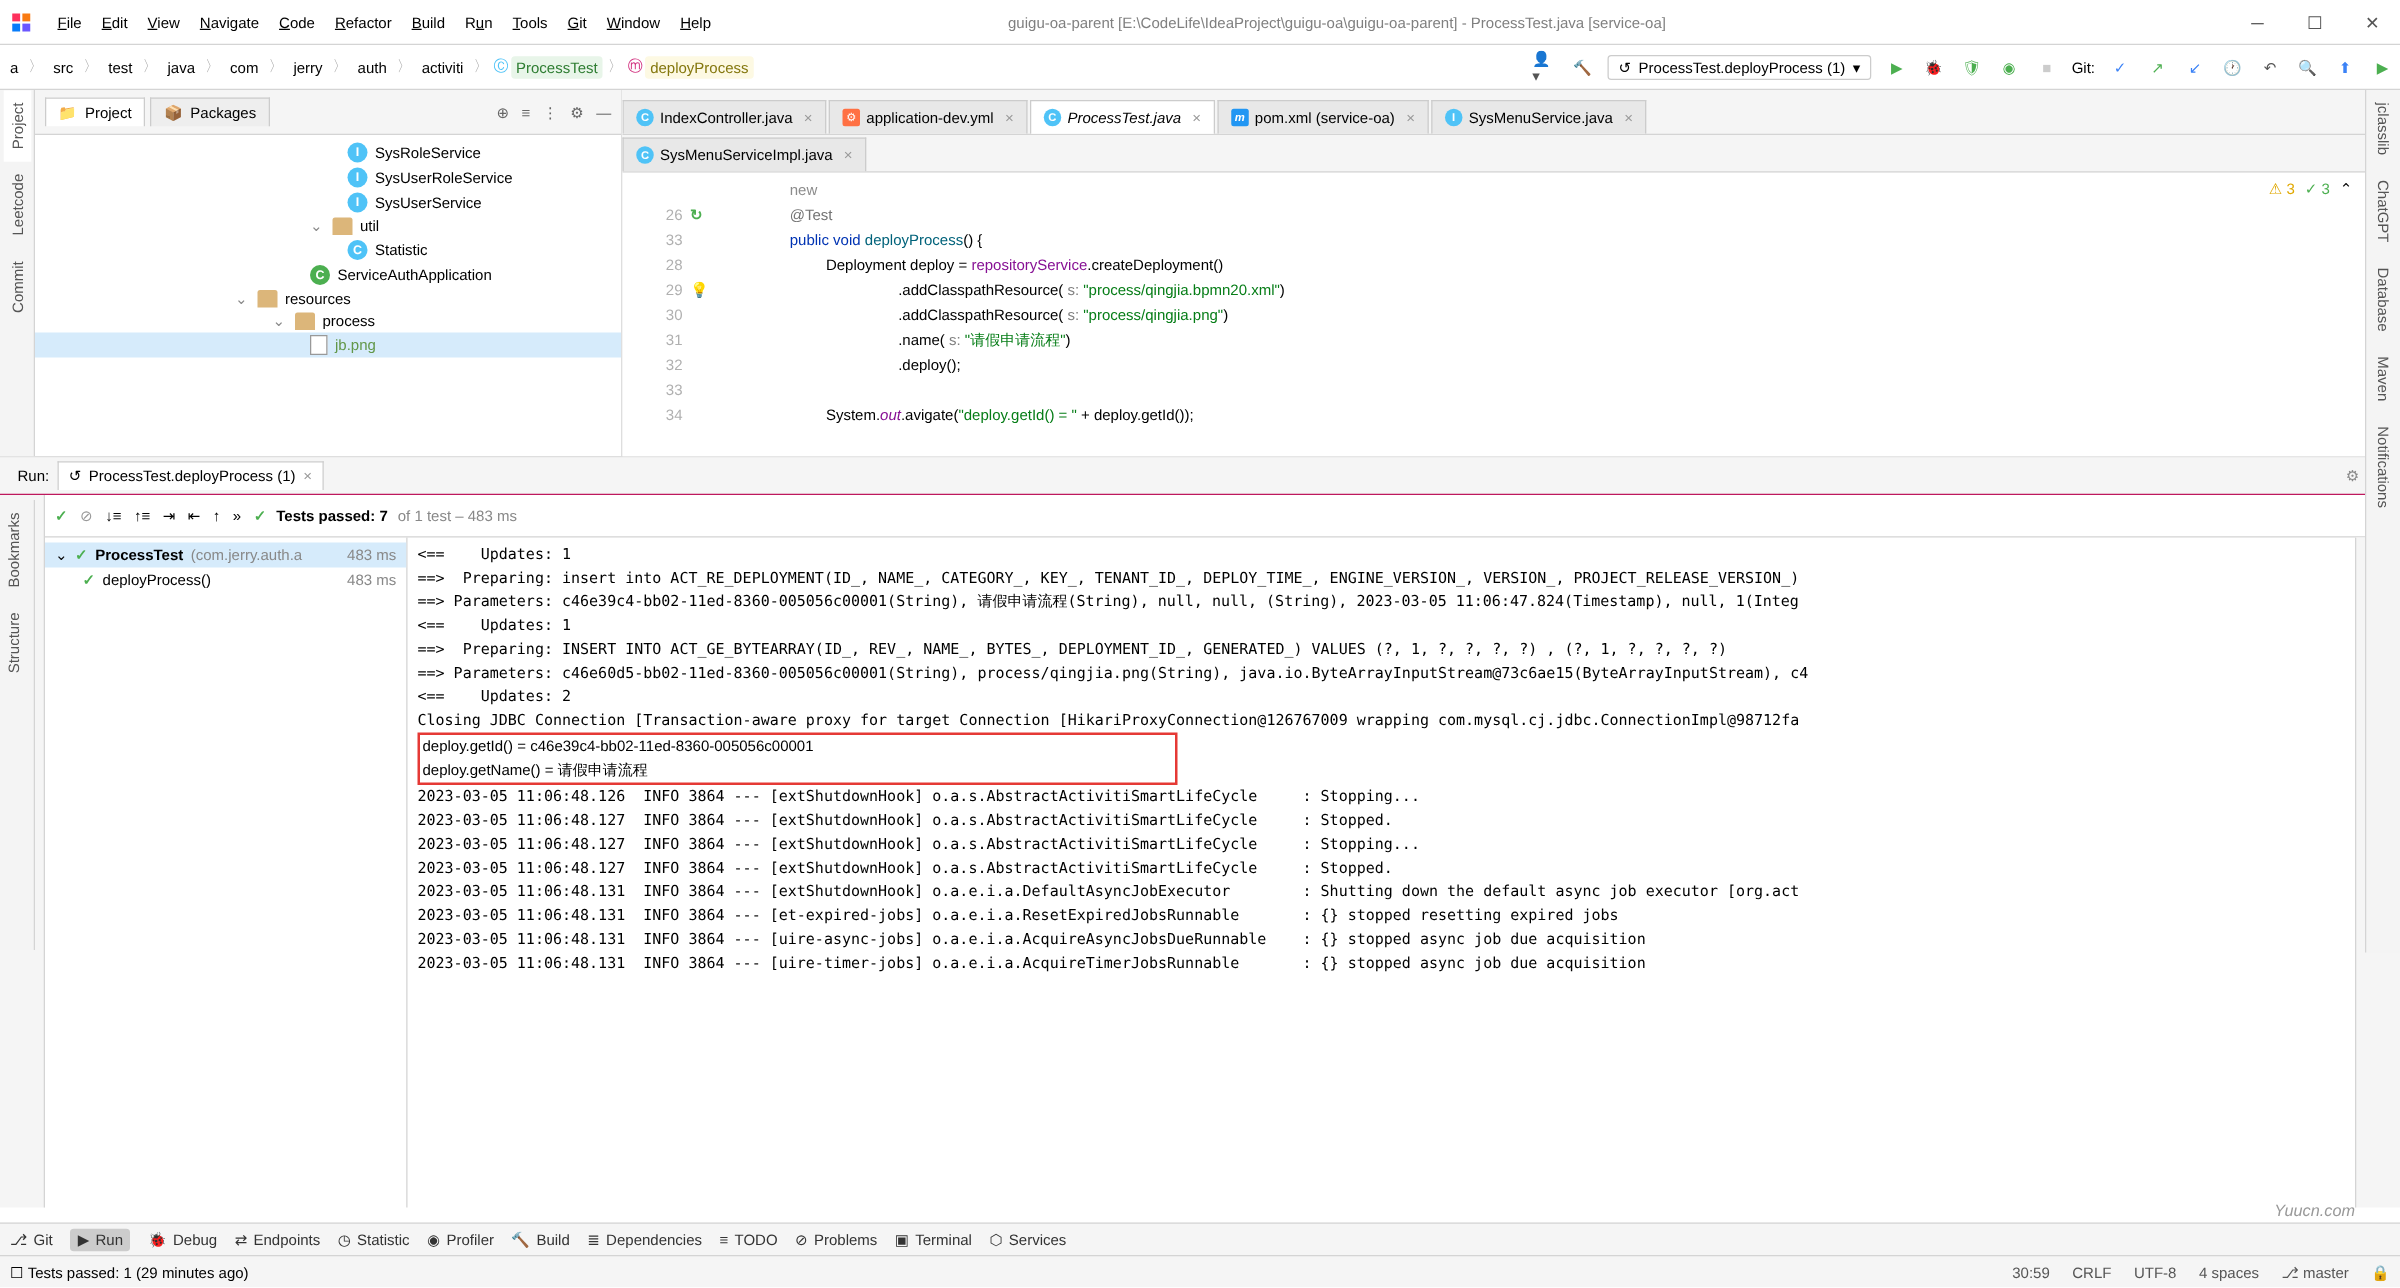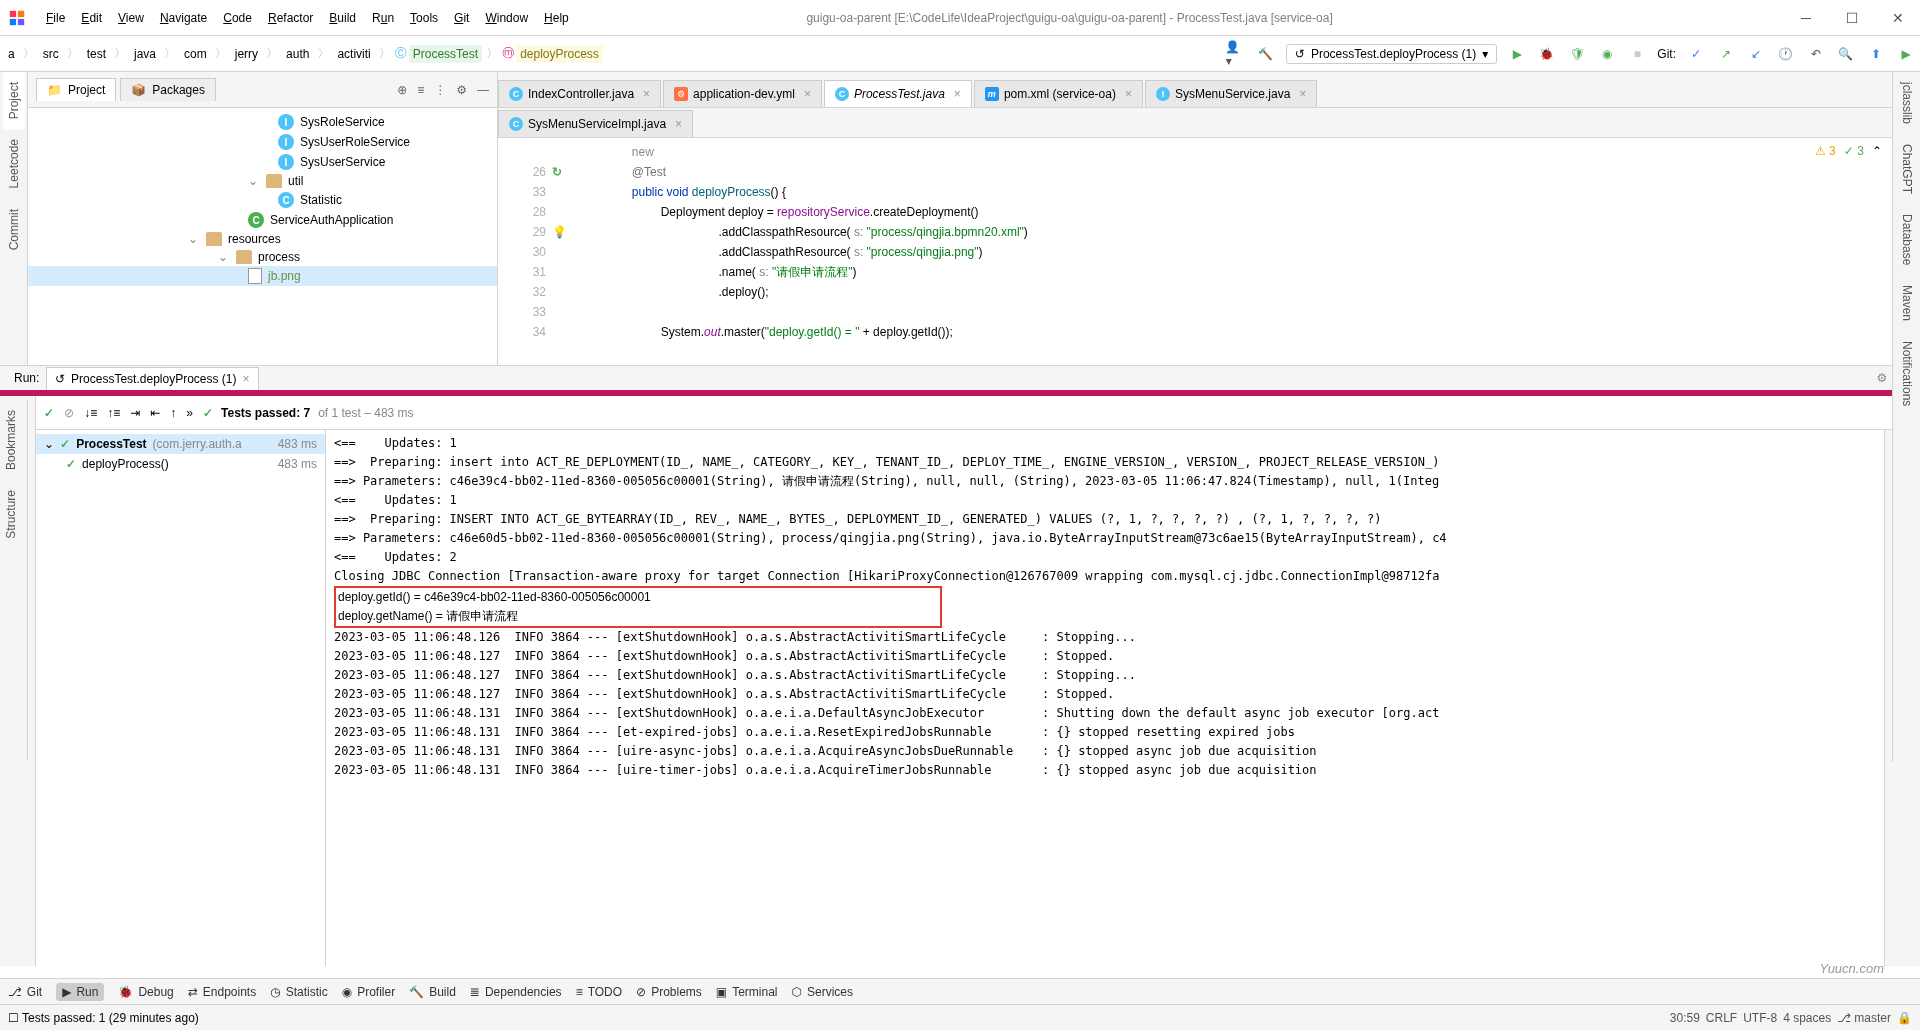--- a/index.html
+++ b/index.html
@@ -58,40 +58,40 @@
 .ann { color: #737373; }
 .str { color: #067d17; }
 .mtd { color: #00627a; }
 .fld { color: #871094; }
 .prm { color: #808080; }
 .cmt { color: #8c8c8c; }
 .editor-badges { position: absolute; top: 6px; right: 20px; display: flex; gap: 8px; align-items: center; font-size: 11px; }
 .badge-warn { color: #e0a800; }
 .badge-ok { color: #4caf50; }
 .run-panel { height: 600px; display: flex; flex-direction: column; }
-.run-header { height: 30px; display: flex; align-items: center; padding: 0 14px; border-bottom: 6px solid #be185d; background: #f5f5f5; }
+.run-header { height: 30px; display: flex; align-items: center; padding: 0 14px; border-bottom: 1px solid #be185d; background: #f5f5f5; }
 .run-tab { display: flex; align-items: center; gap: 6px; padding: 4px 8px; background: #fff; border: 1px solid #ccc; border-bottom: none; font-size: 12px; }
 .run-body { flex: 1; display: flex; }
 .run-toolbar { width: 36px; background: #f5f5f5; border-right: 1px solid #d4d4d4; display: flex; flex-direction: column; align-items: center; padding-top: 6px; gap: 14px; }
 .run-content { flex: 1; display: flex; flex-direction: column; }
 .test-toolbar { height: 34px; display: flex; align-items: center; padding: 0 8px; border-bottom: 1px solid #d4d4d4; gap: 10px; }
 .test-status-bar { display: flex; align-items: center; gap: 8px; }
 .test-results { flex: 1; display: flex; }
 .test-tree { width: 290px; border-right: 1px solid #d4d4d4; padding: 4px 0; font-size: 12px; }
 .test-tree-item { padding: 3px 8px; display: flex; align-items: center; gap: 6px; }
 .test-tree-item.root { background: #d6ebfb; }
 .test-duration { margin-left: auto; color: #888; }
 .console { flex: 1; overflow: auto; padding: 4px 8px; font-family: 'Consolas', monospace; font-size: 12px; line-height: 19px; white-space: pre; }
 .console .highlight-box { border: 2px solid #e53935; display: inline-block; padding: 0 2px; }
 .run-right-tb { width: 36px; background: #f5f5f5; border-left: 1px solid #d4d4d4; display: flex; flex-direction: column; align-items: center; padding-top: 6px; gap: 14px; color: #666;}
 .bottom-bar { position: absolute; bottom: 26px; left: 0; right: 0; height: 26px; display: flex; align-items: center; padding: 0 8px; border-top: 1px solid #d4d4d4; background: #f5f5f5; font-size: 12px; gap: 14px; }
 .bottom-item { display: flex; align-items: center; gap: 5px; cursor: pointer; color: #333;}
 .bottom-item.active { background: #ccc; padding: 2px 6px; border-radius: 3px;}
 .status-bar { position: absolute; bottom: 0; left: 0; right: 0; height: 26px; display: flex; align-items: center; padding: 0 8px; border-top: 1px solid #d4d4d4; background: #f5f5f5; font-size: 12px; }
-.status-right { margin-left: auto; display: flex; gap: 6px; align-items: center; color: #555;}
+.status-right { margin-left: auto; display: flex; gap: 18px; align-items: center; color: #555;}
 .right-gutter { position: absolute; right: 0; top: 72px; width: 28px; background: #f4f4f4; border-left: 1px solid #d4d4d4; height: 690px; display: flex; flex-direction: column; align-items: center;}
 .watermark { position: absolute; right: 36px; bottom: 54px; color: #999; font-size: 13px; font-style: italic; }
 .u { text-decoration: underline; }
 .check { color: #4caf50; font-weight: bold;}
 </style>
 </head>
 <body>
 
 <div class="menubar">
   <svg class="app-icon" viewBox="0 0 20 20">
@@ -269,21 +269,21 @@
       <div class="gutter2"><br><span class="check">↻</span><br><br><br><span style="color:#f0a020;">💡</span></div>
       <div class="code-lines">        <span class="cmt">new</span>
         <span class="ann">@Test</span>
         <span class="kw">public void </span><span class="mtd">deployProcess</span><span>() {</span>
             <span>Deployment deploy = </span><span class="fld">repositoryService</span><span>.createDeployment()</span>
                     <span>.addClasspathResource(</span><span class="prm"> s: </span><span class="str">"process/qingjia.bpmn20.xml"</span><span>)</span>
                     <span>.addClasspathResource(</span><span class="prm"> s: </span><span class="str">"process/qingjia.png"</span><span>)</span>
                     <span>.name(</span><span class="prm"> s: </span><span class="str">"请假申请流程"</span><span>)</span>
                     <span>.deploy();</span>
 
-            <span>System.</span><span class="fld" style="font-style:italic;">out</span><span>.master(</span><span class="str">"deploy.getId() = "</span><span> + deploy.getId());</span></div>
+            <span>System.</span><span class="fld" style="font-style:italic;">out</span><span>.avigate(</span><span class="str">"deploy.getId() = "</span><span> + deploy.getId());</span></div>
       <div class="editor-badges">
         <span class="badge-warn">⚠ <span>3</span></span>
         <span class="badge-ok">✓ <span>3</span></span>
         <span>⌃</span>
         <span>⌄</span>
       </div>
     </div>
   </div>
 </div>
 

